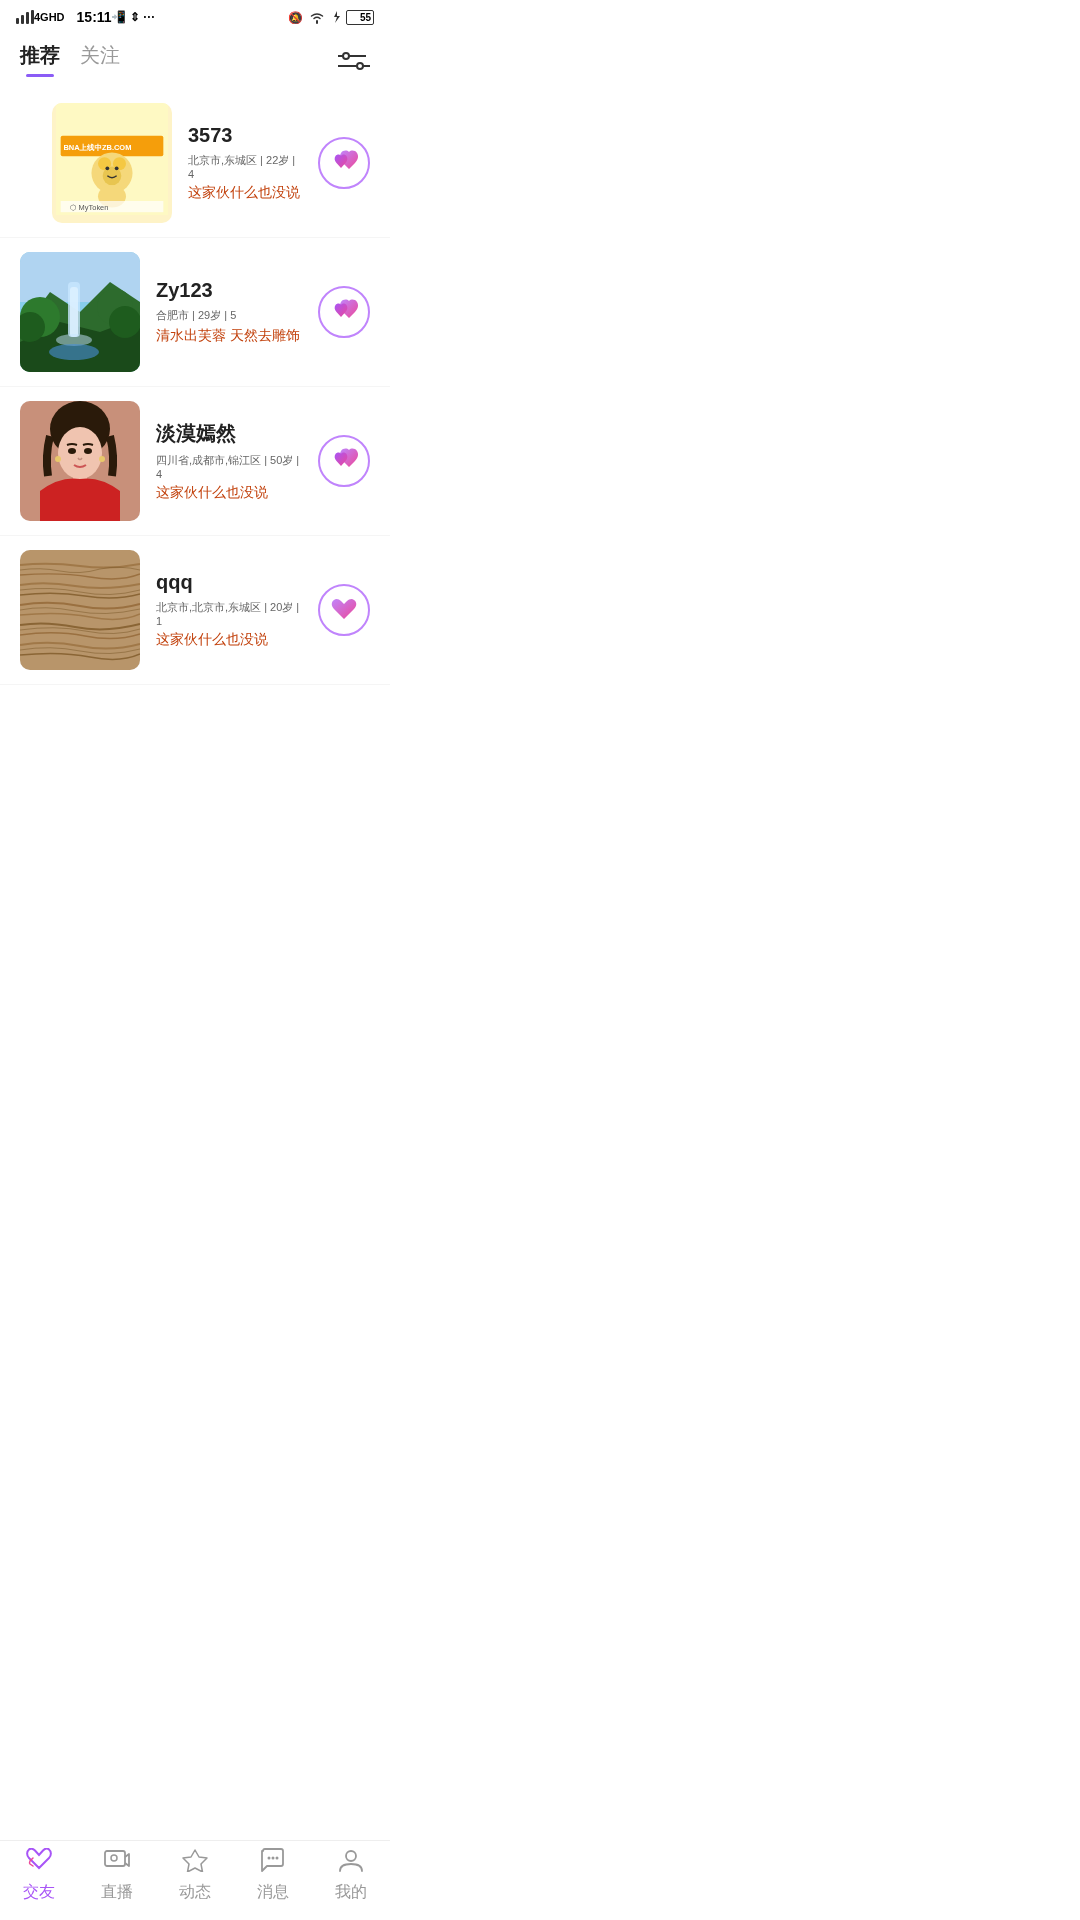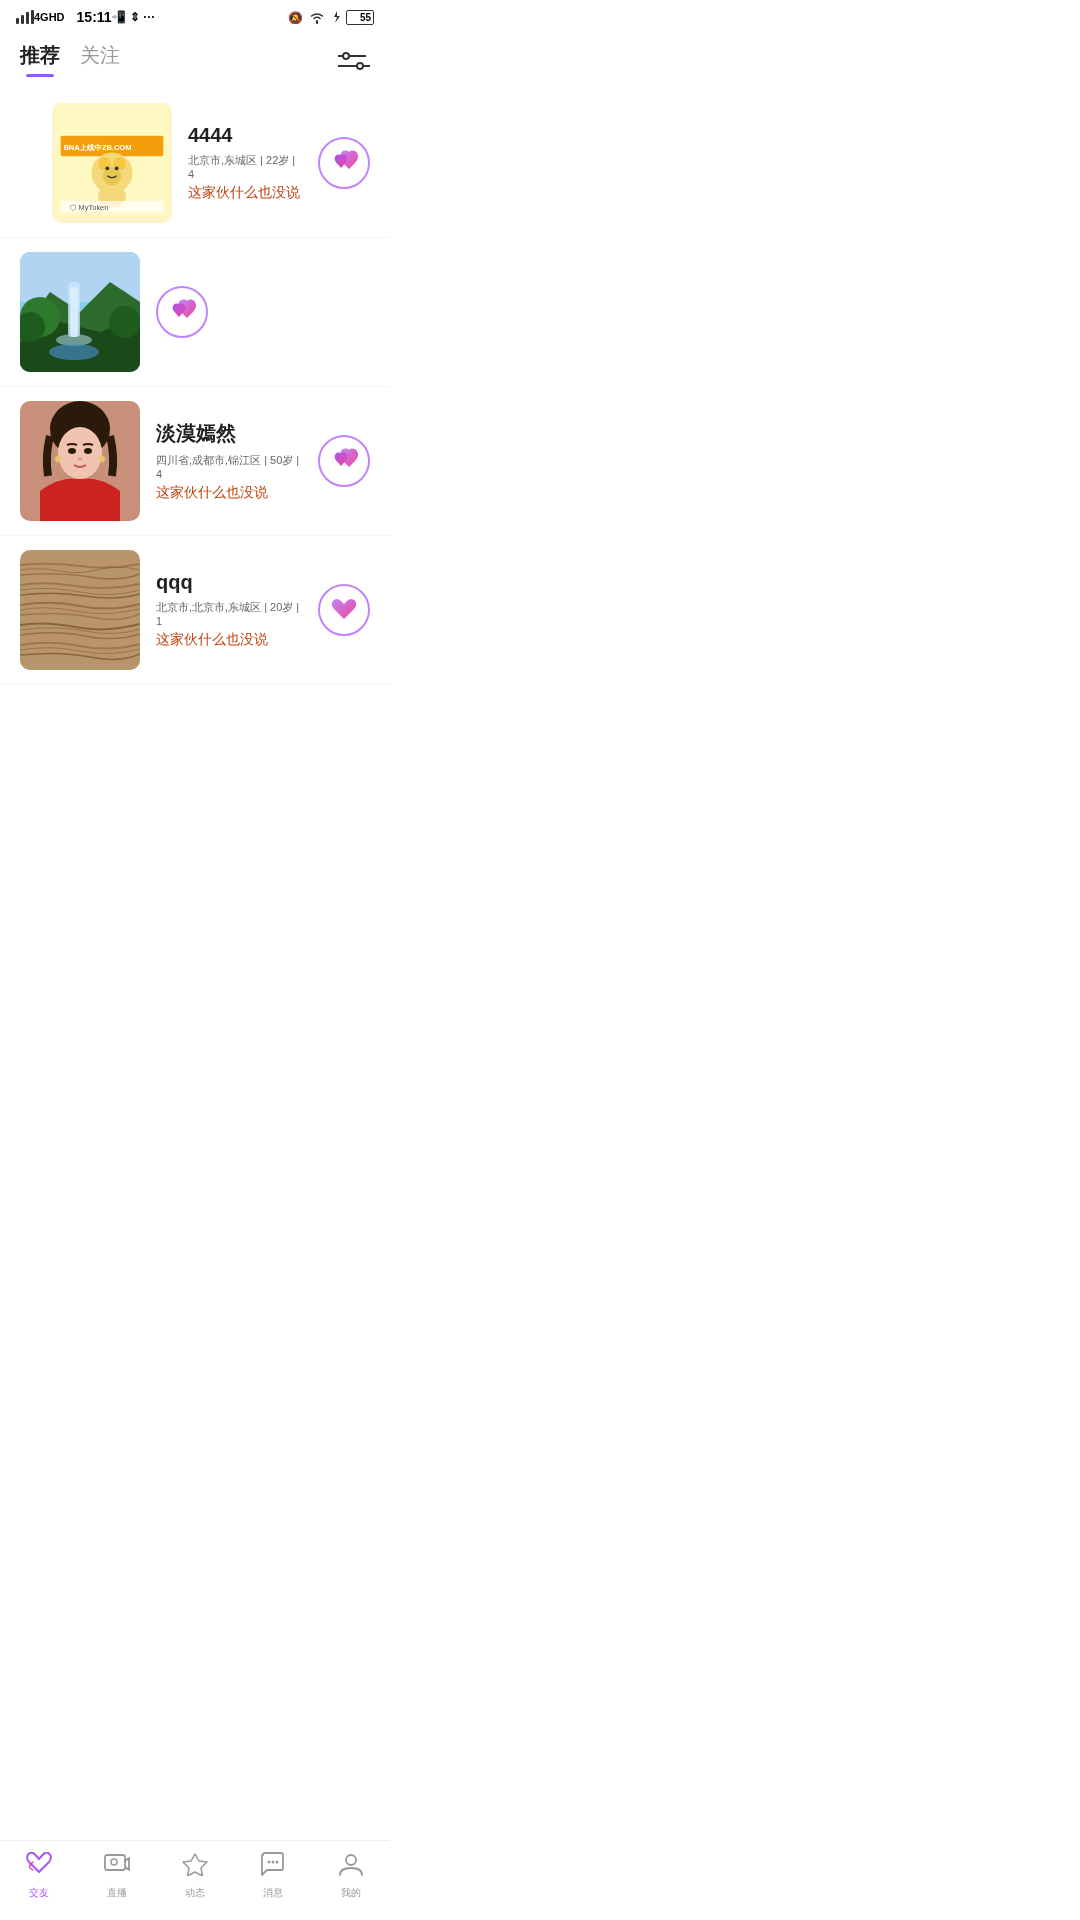--- a/index.html
+++ b/index.html
@@ -179,21 +179,21 @@
     }
     .nav-item {
       display: flex;
       flex-direction: column;
       align-items: center;
       gap: 4px;
       cursor: pointer;
       min-width: 60px;
     }
     .nav-label {
-      font-size: 10px;
+      font-size: 16px;
       color: #999;
     }
     .nav-label.active {
       color: #a855f7;
     }
     .nav-icon {
       font-size: 24px;
       color: #999;
     }
     .nav-icon.active {
@@ -272,21 +272,21 @@
         <circle cx="65" cy="70" r="2" fill="#333"></circle>
         <path d="M55 78 Q60 82 65 78" stroke="#333" stroke-width="1.5" fill="none"></path>
 
         <ellipse cx="60" cy="100" rx="15" ry="12" fill="#f5d87a"></ellipse>
 
         <rect x="5" y="105" width="110" height="12" fill="#fff" opacity="0.7"></rect>
         <text x="15" y="115" font-size="8" fill="#555">⬡ MyToken</text>
       </svg>
     </div>
     <div class="user-info">
-      <div class="user-name">4444</div>
+      <div class="user-name">3573</div>
       <div class="user-meta">北京市,东城区 | 22岁 | 4</div>
       <div class="user-bio">这家伙什么也没说</div>
     </div>
     <button class="like-btn">
       <svg width="30" height="26" viewBox="0 0 30 26">
         <path d="M20 2 C22 0 26 0 28 3 C30 6 29 10 26 13 L20 19 L14 13 C11 10 10 6 12 3 C14 0 18 0 20 2Z" fill="url(#grad1)"></path>
         <path d="M12 6 C13 4 16 4 17.5 6 C19 8 18.5 11 16.5 13 L12 18 L7.5 13 C5.5 11 5 8 6.5 6 C8 4 11 4 12 6Z" fill="url(#grad2)"></path>
         <defs>
           <linearGradient id="grad1" x1="0%" y1="0%" x2="100%" y2="100%">
             <stop offset="0%" style="stop-color:#c084fc"></stop>
@@ -317,20 +317,25 @@
 
         <ellipse cx="54" cy="88" rx="18" ry="6" fill="rgba(200,230,255,0.5)"></ellipse>
 
         <ellipse cx="54" cy="100" rx="25" ry="8" fill="#4a90d9" opacity="0.6"></ellipse>
 
         <circle cx="20" cy="65" r="20" fill="#2d7a2d"></circle>
         <circle cx="95" cy="55" r="18" fill="#2d6b2d"></circle>
         <circle cx="10" cy="75" r="15" fill="#1e5c1e"></circle>
         <circle cx="105" cy="70" r="16" fill="#1e5c1e"></circle>
       </svg>
+    </div>
+    <div class="user-info">
+      <div class="user-name">Zy123</div>
+      <div class="user-meta">合肥市 | 29岁 | 5</div>
+      <div class="user-bio">清水出芙蓉 天然去雕饰</div>
     </div>
     <button class="like-btn">
       <svg width="30" height="26" viewBox="0 0 30 26">
         <path d="M20 2 C22 0 26 0 28 3 C30 6 29 10 26 13 L20 19 L14 13 C11 10 10 6 12 3 C14 0 18 0 20 2Z" fill="url(#grad3)"></path>
         <path d="M12 6 C13 4 16 4 17.5 6 C19 8 18.5 11 16.5 13 L12 18 L7.5 13 C5.5 11 5 8 6.5 6 C8 4 11 4 12 6Z" fill="url(#grad4)"></path>
         <defs>
           <linearGradient id="grad3" x1="0%" y1="0%" x2="100%" y2="100%">
             <stop offset="0%" style="stop-color:#c084fc"></stop>
             <stop offset="100%" style="stop-color:#ec4899"></stop>
           </linearGradient>

